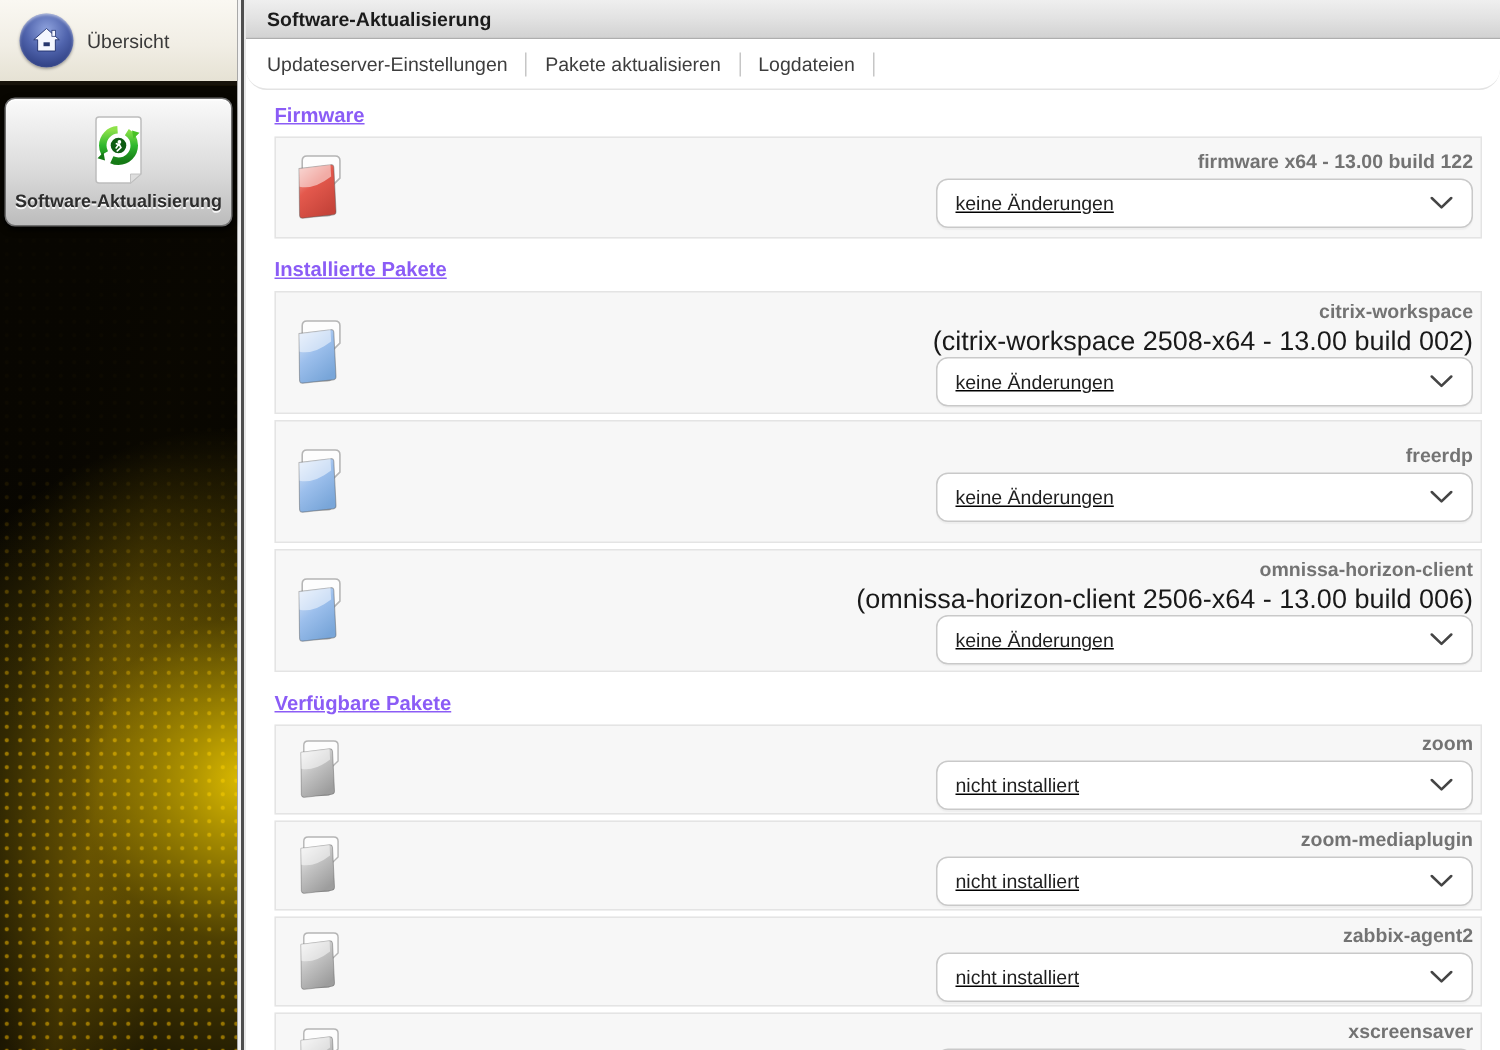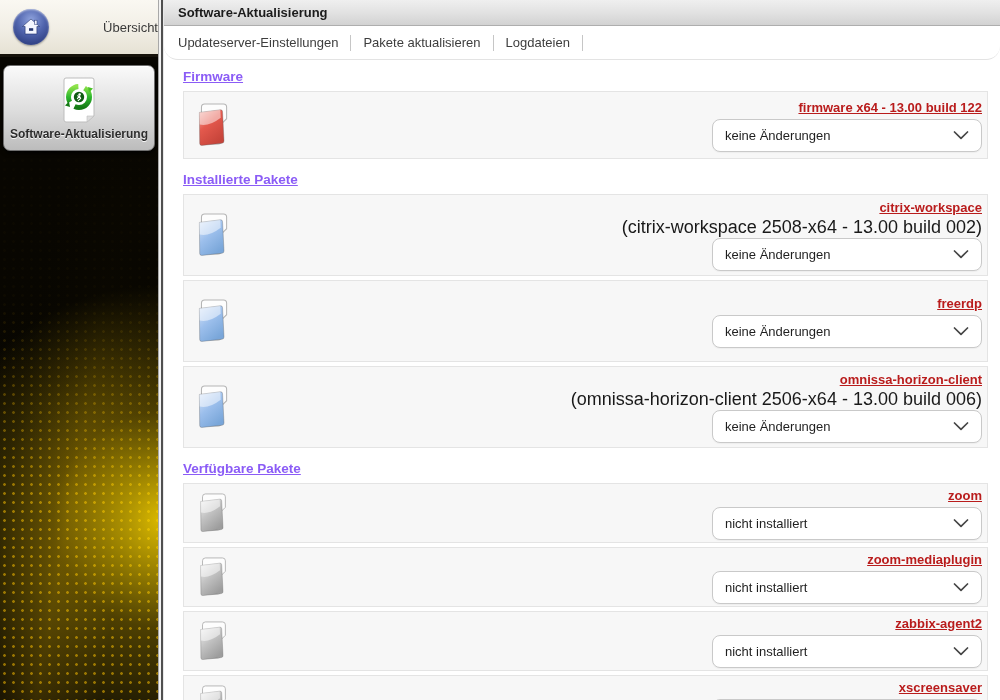--- a/index.html
+++ b/index.html
@@ -6,21 +6,20 @@
   html,body { width:1000px; height:700px; overflow:hidden; font-family:"Liberation Sans", sans-serif; background:#fff; }
 
   .app { display:flex; width:1000px; height:700px; }
 
   
   .sidebar { width:158px; height:700px; display:flex; flex-direction:column; background:#0b0903; flex:0 0 auto; }
   .sidebar-top {
     height:57px; display:flex; align-items:center; padding-left:13px; gap:9px;
     background:linear-gradient(to bottom,#faf8f2 0%,#f1eee5 55%,#e6e2d4 100%);
     border-bottom:3px solid #17130b;
-    justify-content:space-between;
   }
   .home-btn { width:36px; height:36px; border-radius:50%; position:relative; cursor:pointer;
     background:radial-gradient(circle at 50% 30%, #8ea2dd 0%, #5064ad 45%, #1f2e6e 100%);
     box-shadow:inset 0 1px 2px rgba(255,255,255,.55), 0 1px 2px rgba(0,0,0,.35);
     display:flex; align-items:center; justify-content:center;
   }
   .overview-label { font-size:13px; color:#3a3a3a; }
 
   .sidebar-body { flex:1; position:relative; padding:8px 3px;
     background-color:#0a0802;
@@ -64,25 +63,26 @@
   .section-title { display:inline-block; font-size:13.5px; font-weight:bold; color:#8b5cf6; text-decoration:underline; margin:9px 0 7px; }
   .section-title.first { margin-top:5px; }
 
   .row { display:flex; align-items:center; background:#f7f7f7; border:1px solid #e4e4e4; margin-bottom:4px; padding:0 5px 0 8px; }
   .row-tall { height:82px; }
   .row-mid  { height:68px; }
   .row-short{ height:60px; }
   .pkg-icon { width:38px; height:44px; flex:0 0 auto; margin-left:2px; }
   .row-short .pkg-icon { height:40px; }
   .row-right { flex:1; display:flex; flex-direction:column; align-items:flex-end; justify-content:center; gap:3px; }
-  .pkg-name { font-size:13px; font-weight:bold; color:#b91c1c; line-height:17px;text-decoration:underline; }
+  .pkg-name { font-size:13px; font-weight:bold; color:#737373; line-height:17px; }
   .pkg-version { font-size:18px; color:#191919; line-height:16px; }
-  .select-box { width:270px; height:33px; background:#fff; border:1px solid #c9c9c9; border-radius:8px;
+  .select-box { width:358px; height:33px; background:#fff; border:1px solid #c9c9c9; border-radius:8px;
     display:flex; align-items:center; justify-content:space-between; padding:0 12px; cursor:pointer;
     box-shadow:0 1px 1px rgba(0,0,0,.04);
+    text-decoration:underline;
   }
   .select-value { font-size:13px; color:#1f1f1f; }
 
   .red-folder  .front { fill:url(#gradRed); }
   .blue-folder .front { fill:url(#gradBlue); }
   .gray-folder .front { fill:url(#gradGray); }
 </style>
 </head>
 <body>
 

